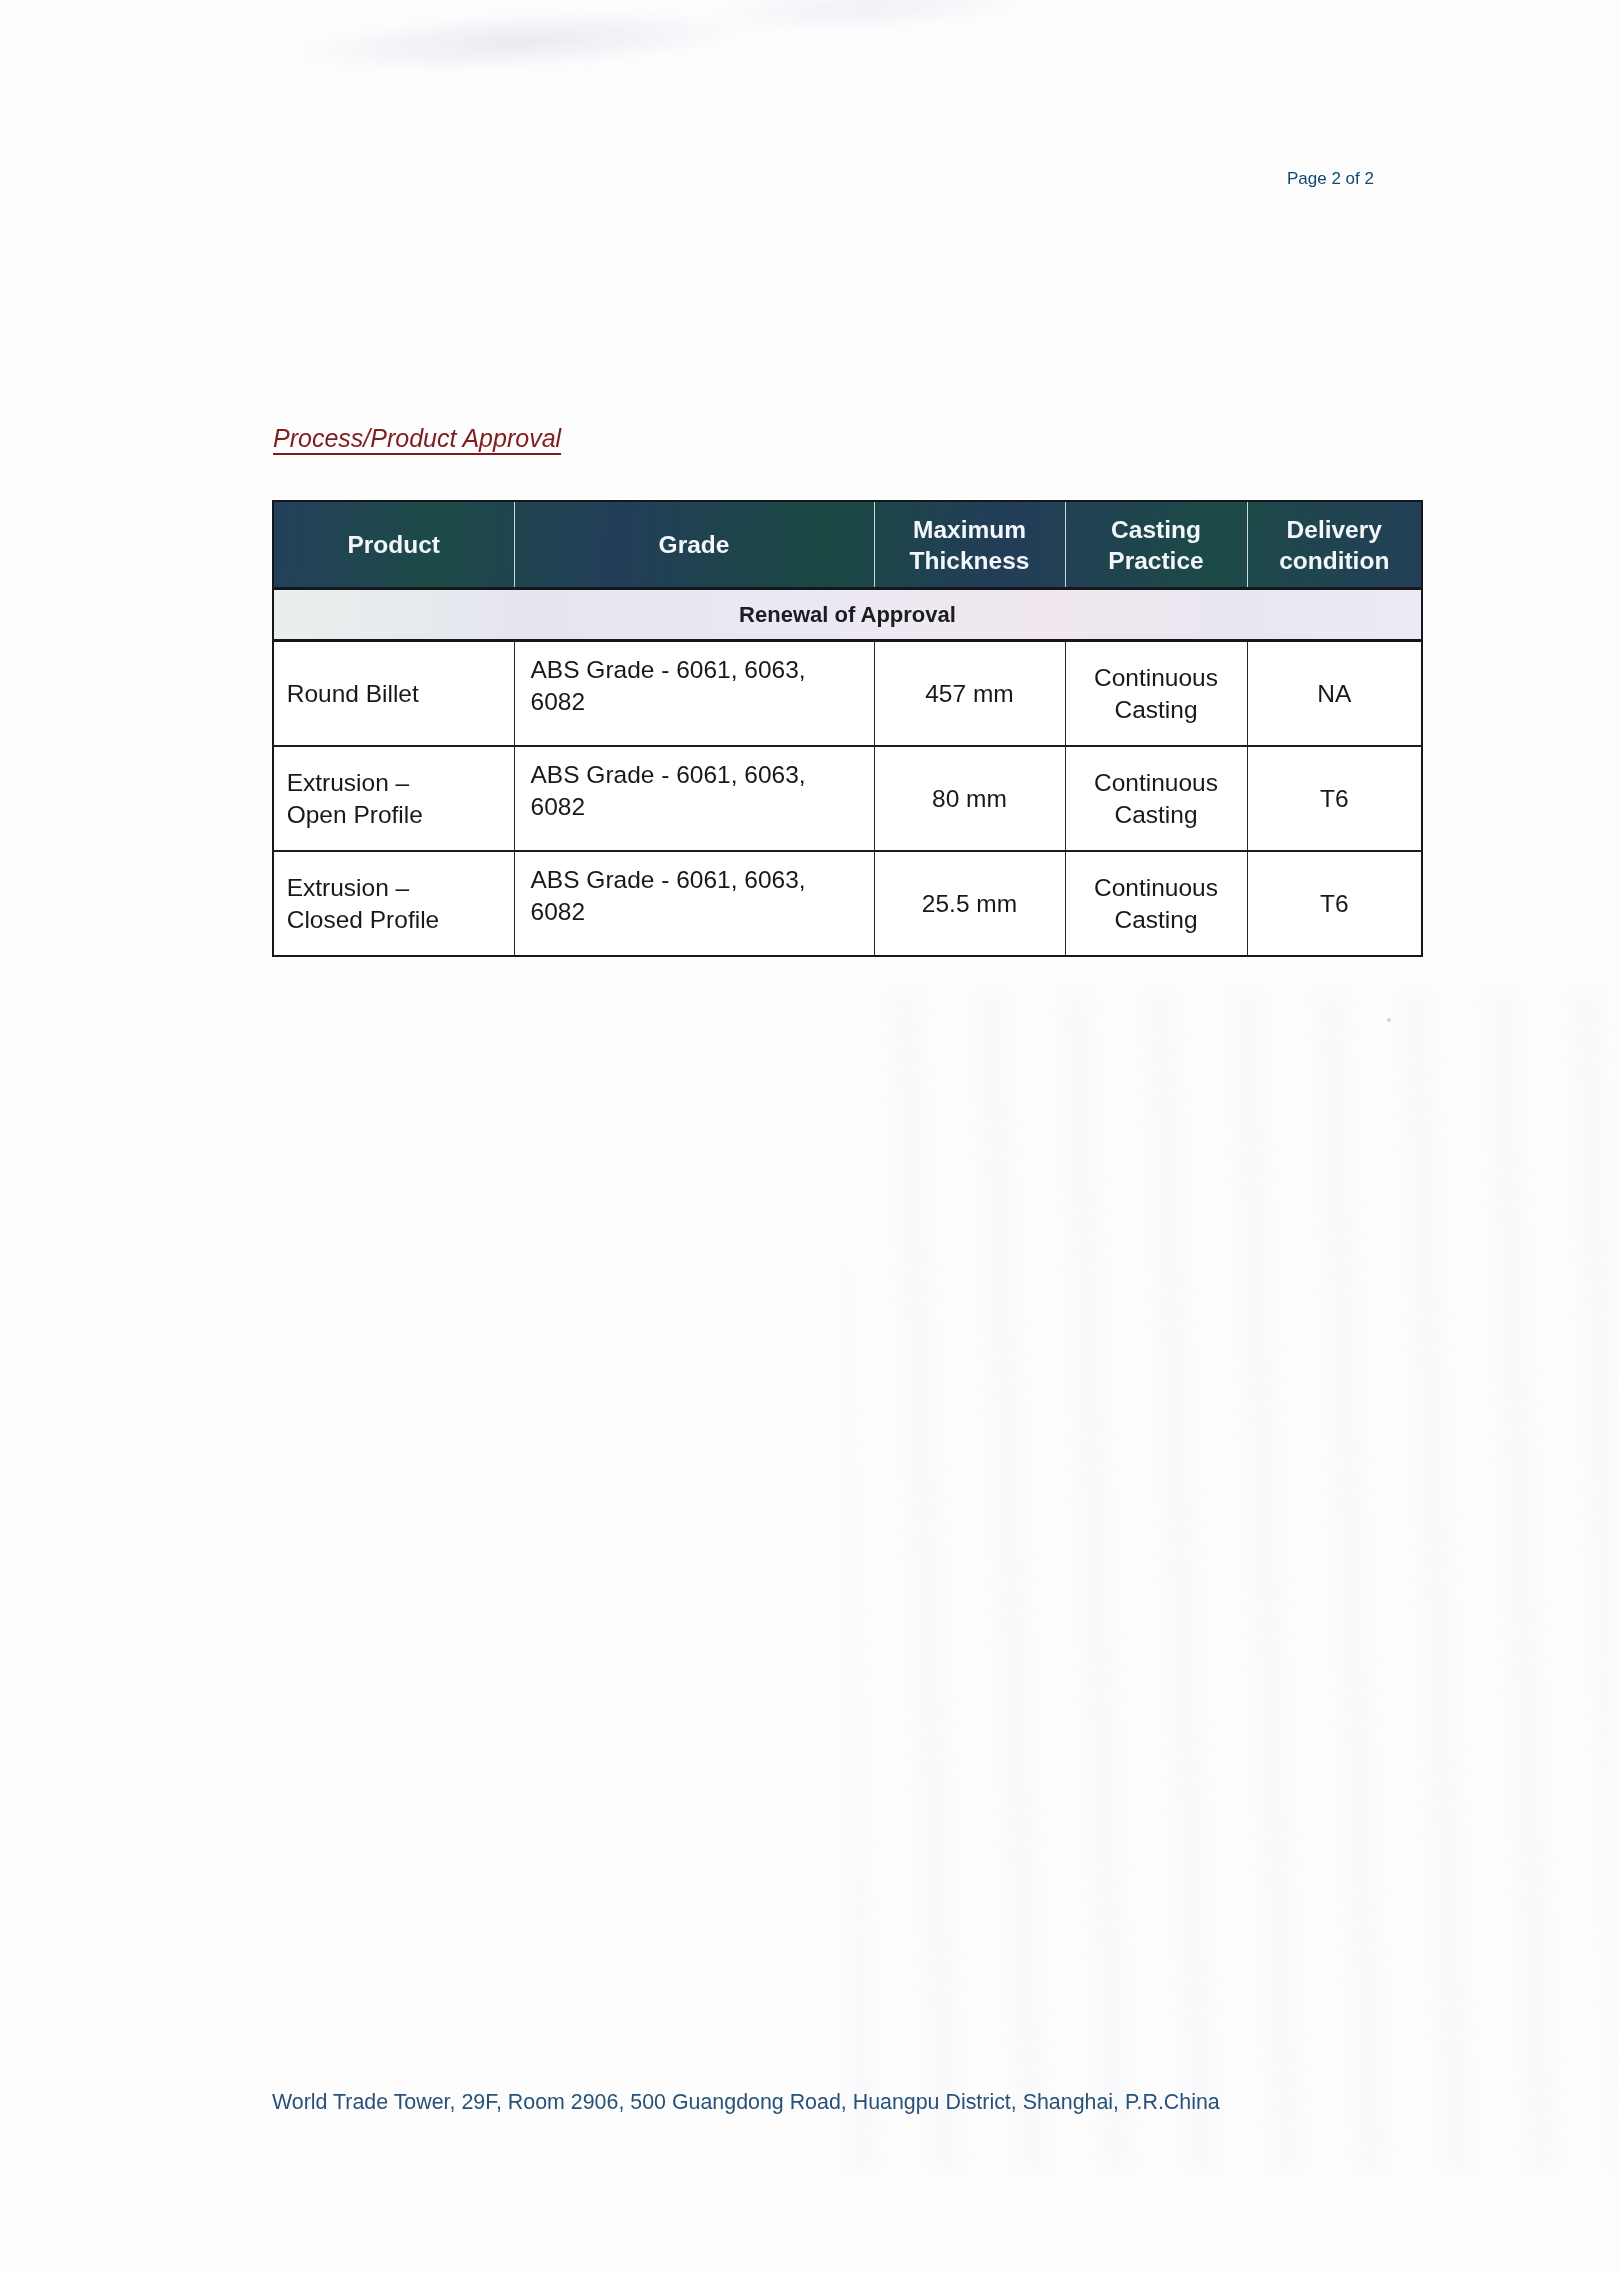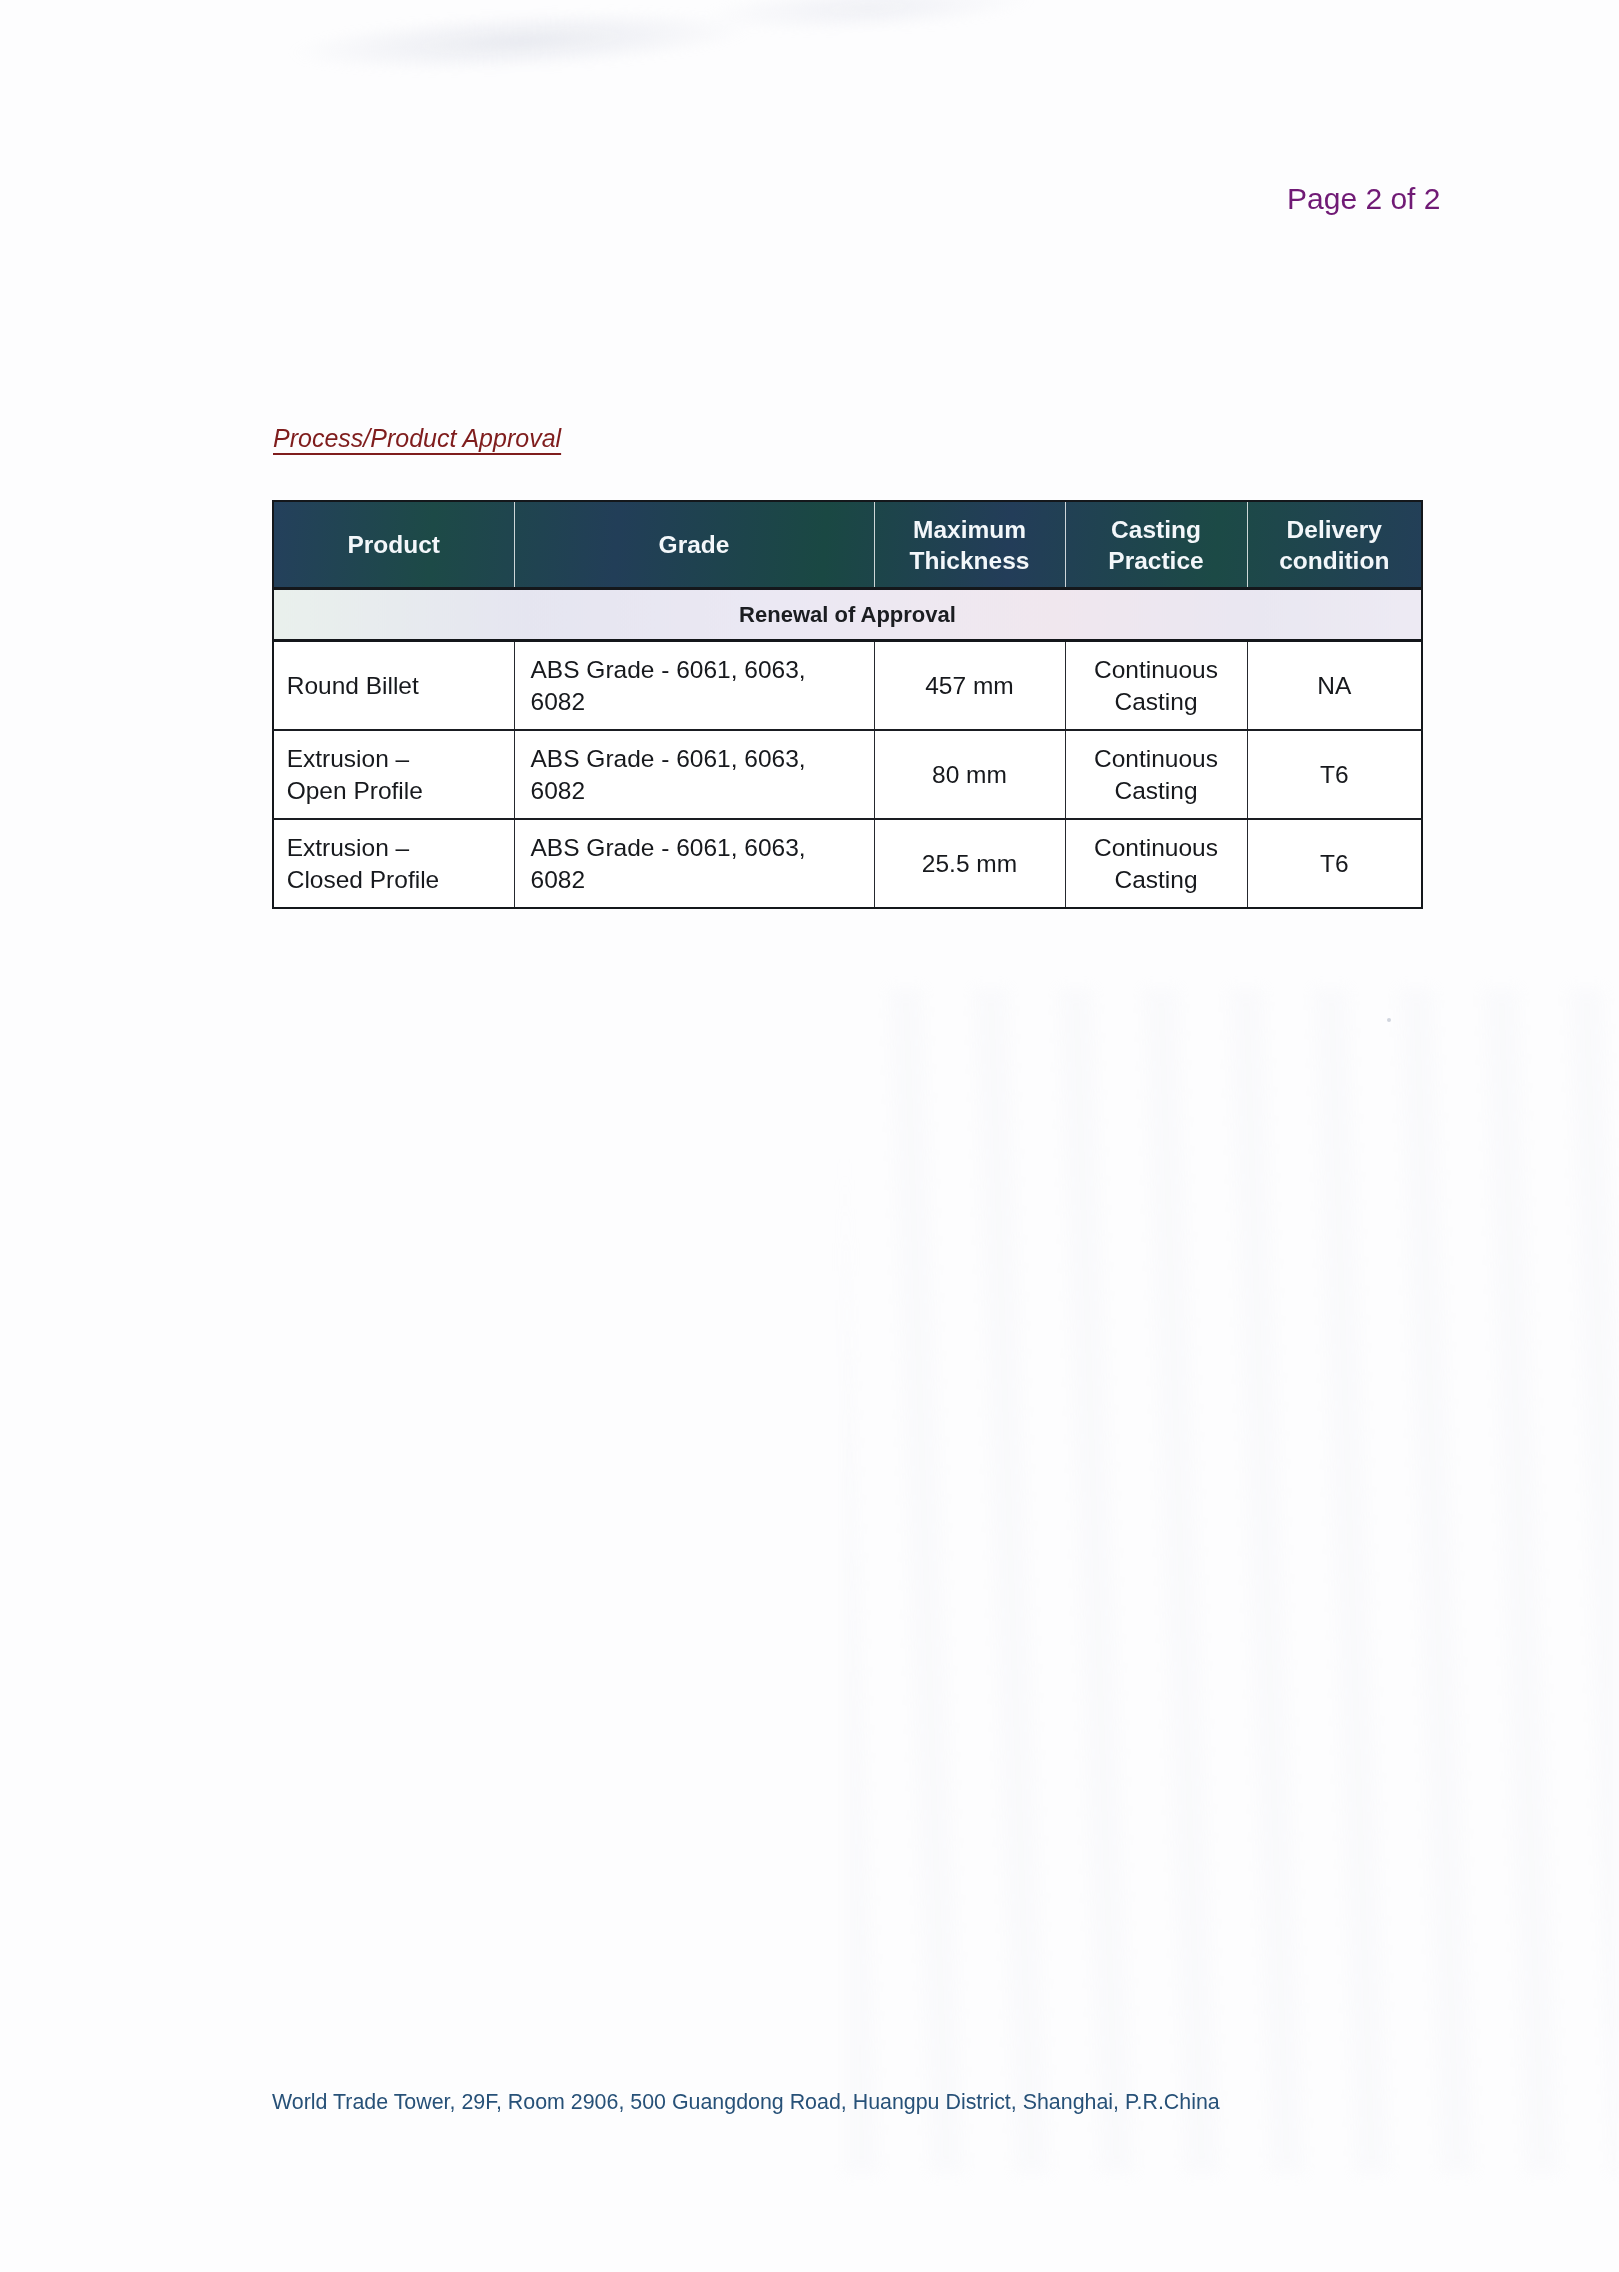--- a/index.html
+++ b/index.html
@@ -26,22 +26,22 @@
   }
   .speck { left:1387px; top:1018px; width:4px; height:4px; border-radius:50%;
     background:#c2c7d1; opacity:.75; }
 
   
   .stamp { position:absolute; left:43px; top:90px;
     font-size:22px; line-height:29px; color:#dc392c; }
   .stamp .l2 { padding-left:7.1px; }
 
   
-  .pageno { position:absolute; left:1287px; top:182px;
-    font-size:30px; color:#701a75; }
+  .pageno { position:absolute; left:1287px; top:169px;
+    font-size:17px; color:#0c4a6e; }
 
   
   .heading { position:absolute; left:273px; top:424px;
     font-size:25px; color:#7f1d1d;
     text-decoration:underline; text-decoration-thickness:1.6px; text-underline-offset:5.5px;font-style:italic; }
 
   
   .table-wrap { position:absolute; left:272px; top:500px; }
   table { border-collapse:collapse; table-layout:fixed; width:1148px;
     border:2.4px solid #14171b; }
@@ -68,21 +68,21 @@
   }
   td.cell {
     background:#ffffff; height:87px;
     font-size:24.5px; color:#17191d; line-height:32px;
     vertical-align:middle; white-space:pre-line;
     border-left:1.6px solid #25282e; border-right:1.6px solid #25282e;
     border-top:2.4px solid #1a1d22;
     padding:0 4.7px; text-align:center;
   }
   td.col-product { text-align:left; padding:0 6.3px 0 12.7px; }
-  td.col-grade   { text-align:left; padding:0 8px 0 16px; }
+  td.col-grade   { text-align:left; padding:0 8px 16px 16px; }
 
   
   .footer { position:absolute; left:272px; top:2084px; font-size:21.4px; }
   .footer .org { font-weight:bold; color:#173a63; }
   .footer .addr { margin-top:6.3px; color:#275178; }
 </style>
 </head>
 <body>
 
 <div class="page">

